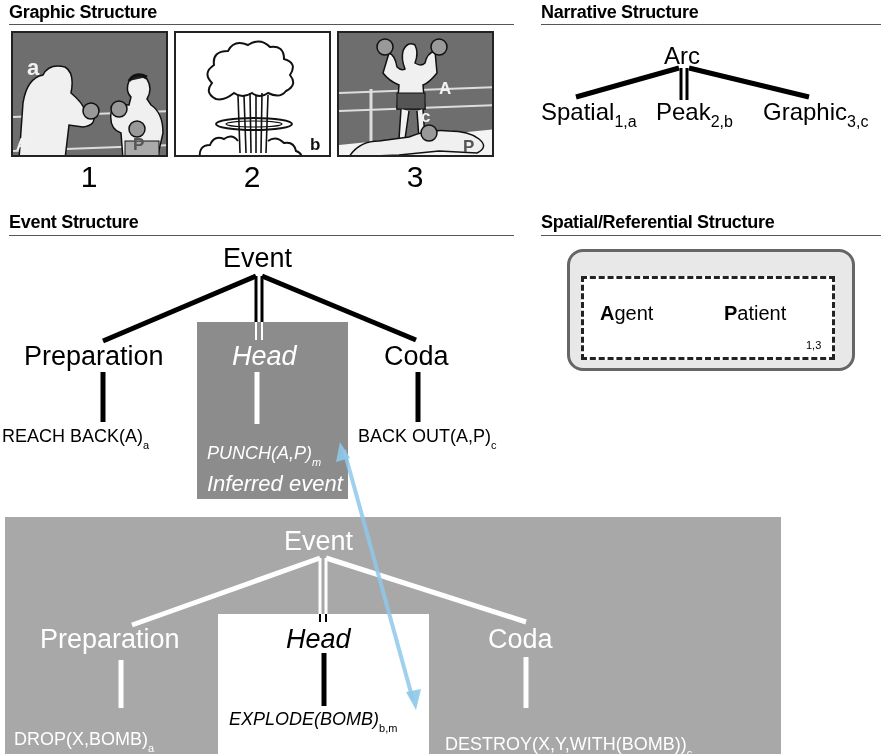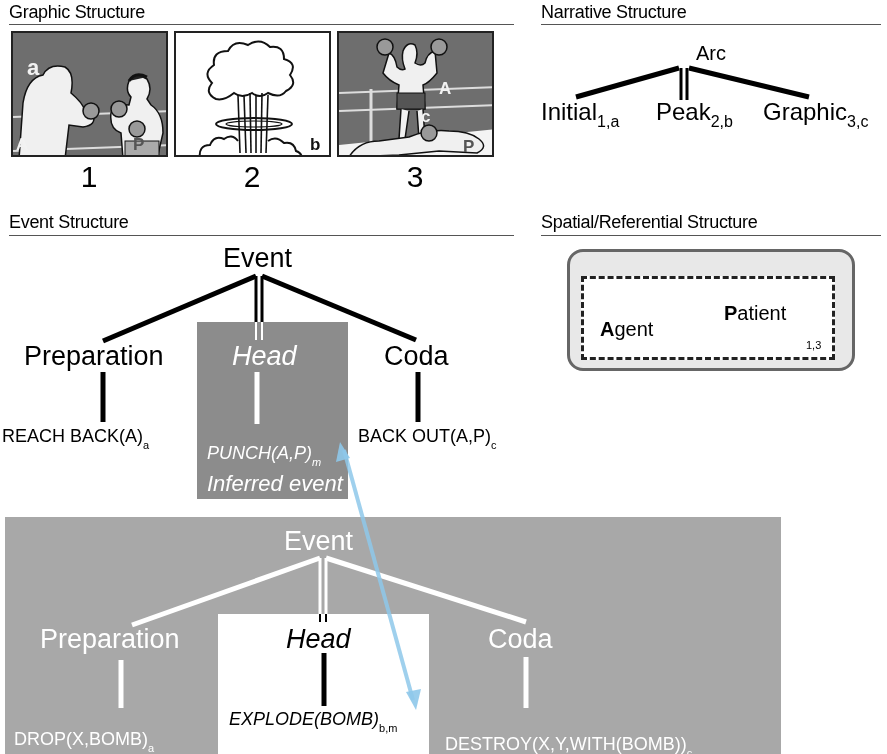--- a/index.html
+++ b/index.html
@@ -1,18 +1,18 @@
 <!DOCTYPE html>
 <html><head>
 <meta charset="utf-8">
 <style>
   html, body { margin: 0; padding: 0; background: #ffffff; }
   body { width: 887px; height: 754px; position: relative; overflow: hidden;
          font-family: "Liberation Sans", sans-serif; color: #000; }
-  .section-title { position: absolute; font-weight: normal; font-size: 18px; letter-spacing: -0.3px; }
+  .section-title { position: absolute; font-weight: bold; font-size: 18px; letter-spacing: -0.3px; }
   .rule { position: absolute; height: 1px; background: #555; }
   .panel { position: absolute; border: 2px solid #222; box-sizing: border-box; overflow: hidden; }
   .panel-num { position: absolute; font-size: 30px; text-align: center; width: 40px; }
   svg { position: absolute; overflow: visible; }
   .t { position: absolute; white-space: nowrap; }
   .sub { font-size: 16px; vertical-align: -7px; }
   .it { font-style: italic; }
   .w { color: #fff; }
 </style>
 </head>
@@ -91,28 +91,28 @@
   <span class="t" style="left:124px;top:104px;font-size:17px;font-weight:bold;color:#555;">P</span>
 </div>
 <div class="panel-num" style="left:395px;top:160px;">3</div>
 
 <svg width="887" height="754" style="left:0;top:0;">
   <line x1="679" y1="68" x2="576" y2="97" stroke="#000" stroke-width="5"></line>
   <line x1="681" y1="68" x2="681" y2="100" stroke="#000" stroke-width="3"></line>
   <line x1="687" y1="68" x2="687" y2="100" stroke="#000" stroke-width="3"></line>
   <line x1="689" y1="68" x2="809" y2="97" stroke="#000" stroke-width="5"></line>
 </svg>
-<span class="t" style="left:664px;top:42px;font-size:20px;margin-left:32px;">Arc</span>
-<span class="t" style="left:541px;top:98px;font-size:24px;"><span>Initial</span><span class="sub">1,a</span></span>
+<span class="t" style="left:664px;top:42px;font-size:24px;">Arc</span>
+<span class="t" style="left:541px;top:98px;font-size:24px;"><span>Spatial</span><span class="sub">1,a</span></span>
 <span class="t" style="left:656px;top:98px;font-size:24px;"><span>Peak</span><span class="sub">2,b</span></span>
 <span class="t" style="left:763px;top:98px;font-size:24px;"><span>Graphic</span><span class="sub">3,c</span></span>
 
 <div style="position:absolute;left:567px;top:249px;width:288px;height:122px;background:#e8e8e8;border:3px solid #666;border-radius:16px;box-sizing:border-box;"></div>
 <div style="position:absolute;left:581px;top:276px;width:254px;height:84px;background:#fff;border:3px dashed #222;box-sizing:border-box;"></div>
-<span class="t" style="left:600px;top:318px;font-size:20px;"><b>A</b><span>gent</span></span>
+<span class="t" style="left:600px;top:302px;font-size:20px;"><b>A</b><span>gent</span></span>
 <span class="t" style="left:724px;top:302px;font-size:20px;"><b>P</b><span>atient</span></span>
 <span class="t" style="left:806px;top:339px;font-size:11px;">1,3</span>
 
 <div style="position:absolute;left:197px;top:322px;width:151px;height:177px;background:#8c8c8c;"></div>
 
 <svg width="887" height="754" style="left:0;top:0;">
   <line x1="256" y1="276" x2="103" y2="341" stroke="#000" stroke-width="5"></line>
   <line x1="256" y1="276" x2="256" y2="322" stroke="#000" stroke-width="3"></line>
   <line x1="262" y1="276" x2="262" y2="322" stroke="#000" stroke-width="3"></line>
   <line x1="256" y1="322" x2="256" y2="340" stroke="#fff" stroke-width="2"></line>

